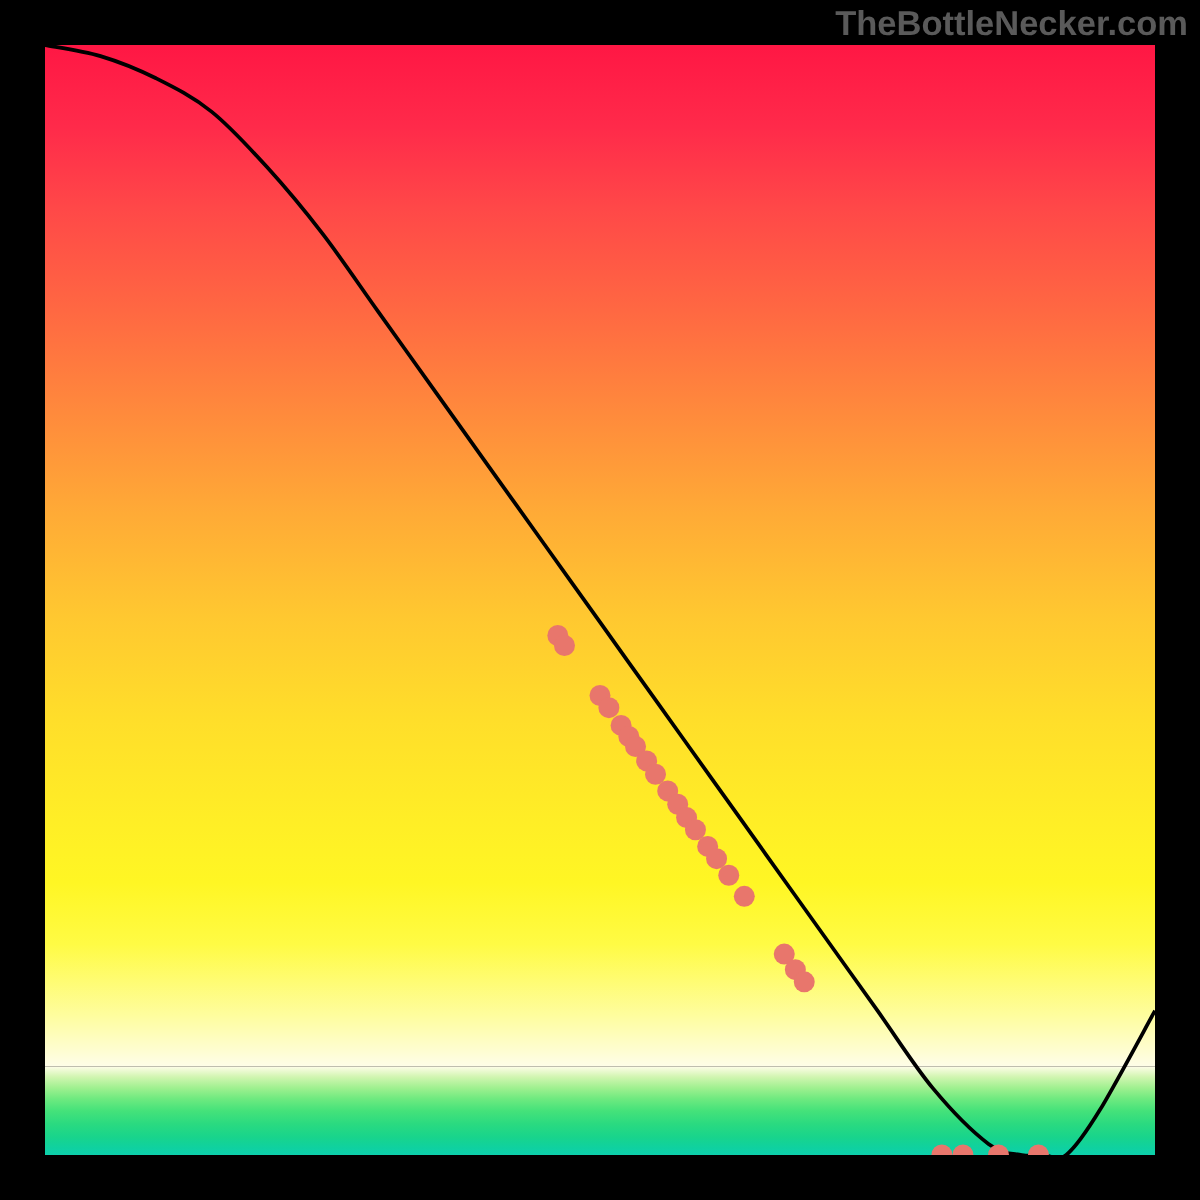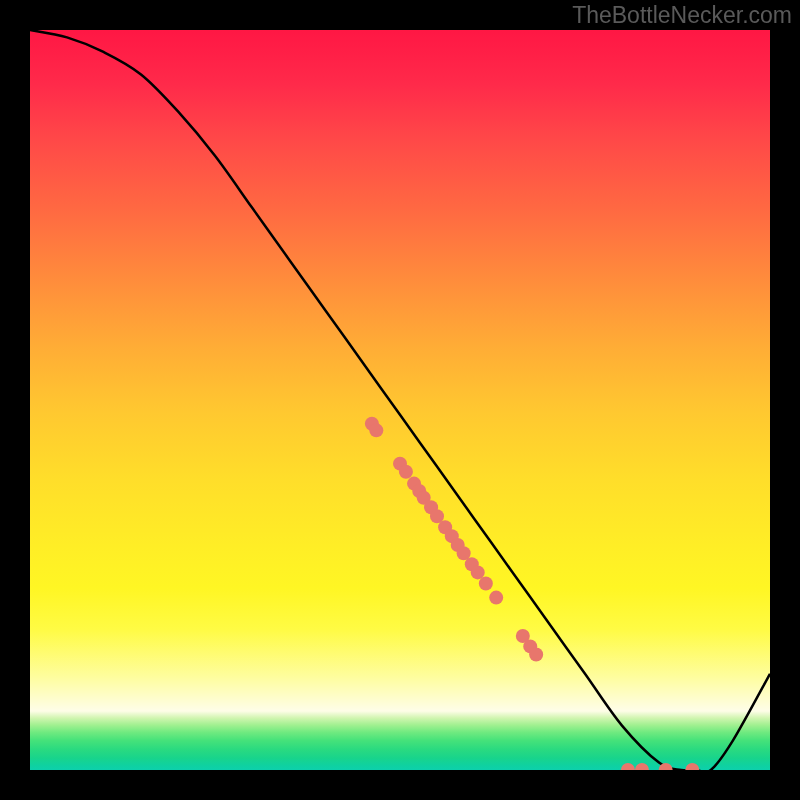--- a/index.html
+++ b/index.html
@@ -10,21 +10,21 @@
     position: relative;
     overflow: hidden;
   }
   .watermark {
     position: absolute;
     top: 2px;
     right: 8px;
     font-family: Arial, sans-serif;
     font-size: 23px;
     color: #5a5a5a;
-    font-weight: normal;
+    font-weight: bold;
     z-index: 10;
   }
   .plot-area {
     position: absolute;
     top: 30px;
     left: 30px;
     width: 740px;
     height: 740px;
     overflow: hidden;
   }

